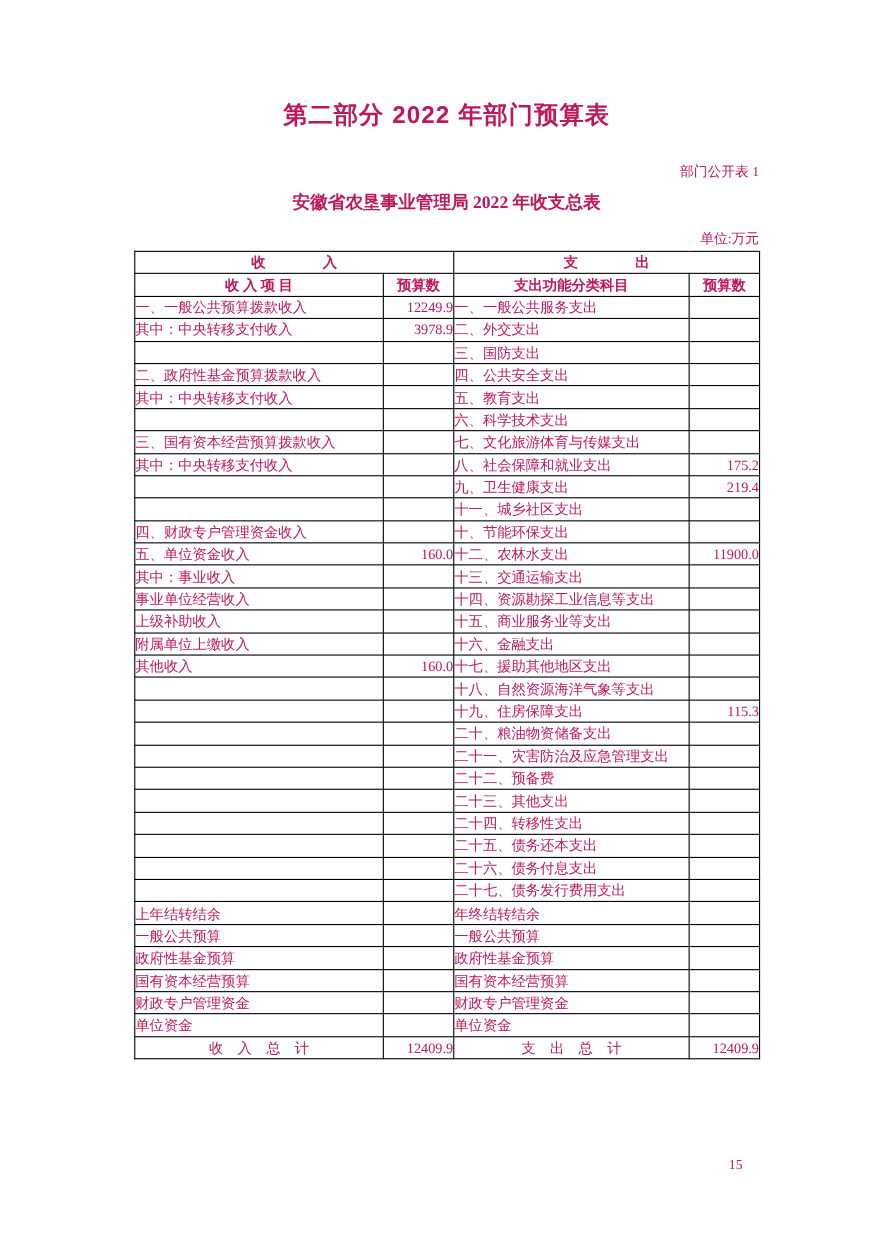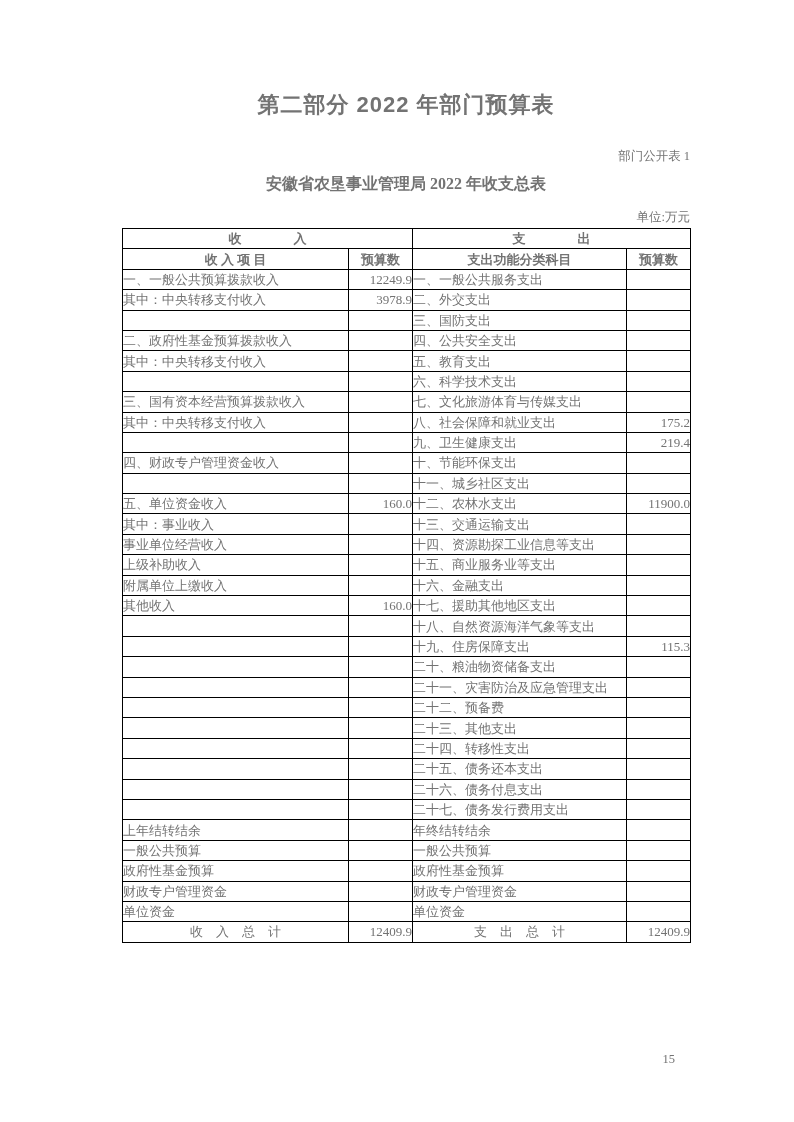--- a/index.html
+++ b/index.html
@@ -7,21 +7,21 @@
     padding: 0;
     background: #ffffff;
   }
   .page {
     position: relative;
     width: 794px;
     height: 1122px;
     background: #ffffff;
     overflow: hidden;
     font-family: "Liberation Serif", "DejaVu Serif", serif;
-    color: #737373;
+    color: #be185d;
   }
   .part-title {
     position: absolute;
     left: 122px;
     top: 90px;
     width: 568px;
     text-align: center;
     font-family: "Liberation Sans", "DejaVu Sans", sans-serif;
     font-size: 22px;
     font-weight: 600;
@@ -176,29 +176,29 @@
           <td class="ind0">八、社会保障和就业支出</td>
           <td class="num">175.2</td>
         </tr>
         <tr>
           <td class="ind0"></td>
           <td class="num"></td>
           <td class="ind0">九、卫生健康支出</td>
           <td class="num">219.4</td>
         </tr>
         <tr>
+          <td class="ind0"></td>
+          <td class="num"></td>
+          <td class="ind0">十一、城乡社区支出</td>
+          <td class="num"></td>
+        </tr>
+        <tr>
           <td class="ind0">四、财政专户管理资金收入</td>
           <td class="num"></td>
           <td class="ind0">十、节能环保支出</td>
-          <td class="num"></td>
-        </tr>
-        <tr>
-          <td class="ind0"></td>
-          <td class="num"></td>
-          <td class="ind0">十一、城乡社区支出</td>
           <td class="num"></td>
         </tr>
         <tr>
           <td class="ind0">五、单位资金收入</td>
           <td class="num">160.0</td>
           <td class="ind0">十二、农林水支出</td>
           <td class="num">11900.0</td>
         </tr>
         <tr>
           <td class="ind1">其中：事业收入</td>
@@ -302,20 +302,26 @@
           <td class="ind3">一般公共预算</td>
           <td class="num"></td>
         </tr>
         <tr>
           <td class="ind3">政府性基金预算</td>
           <td class="num"></td>
           <td class="ind3">政府性基金预算</td>
           <td class="num"></td>
         </tr>
         <tr>
+          <td class="ind3">国有资本经营预算</td>
+          <td class="num"></td>
+          <td class="ind3">国有资本经营预算</td>
+          <td class="num"></td>
+        </tr>
+        <tr>
           <td class="ind3">财政专户管理资金</td>
           <td class="num"></td>
           <td class="ind3">财政专户管理资金</td>
           <td class="num"></td>
         </tr>
         <tr>
           <td class="ind3">单位资金</td>
           <td class="num"></td>
           <td class="ind3">单位资金</td>
           <td class="num"></td>

